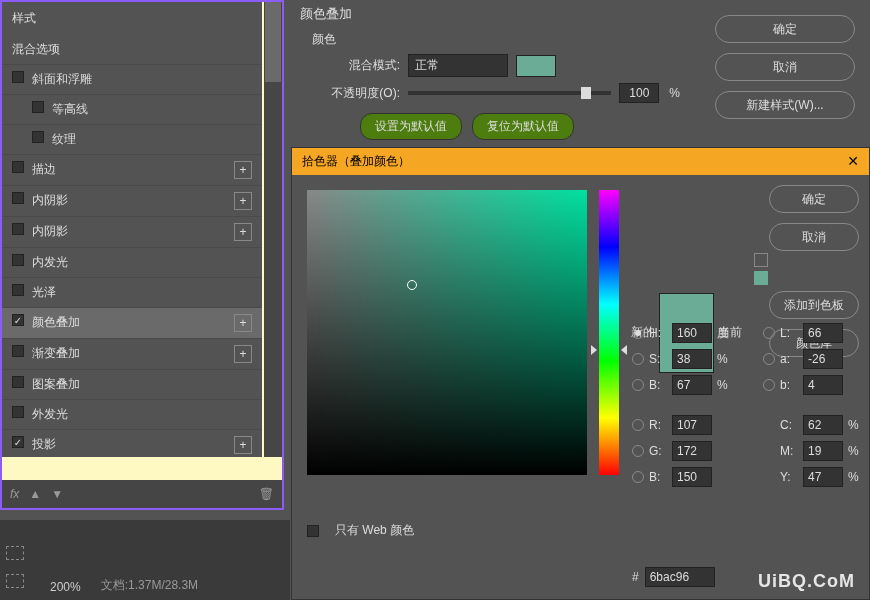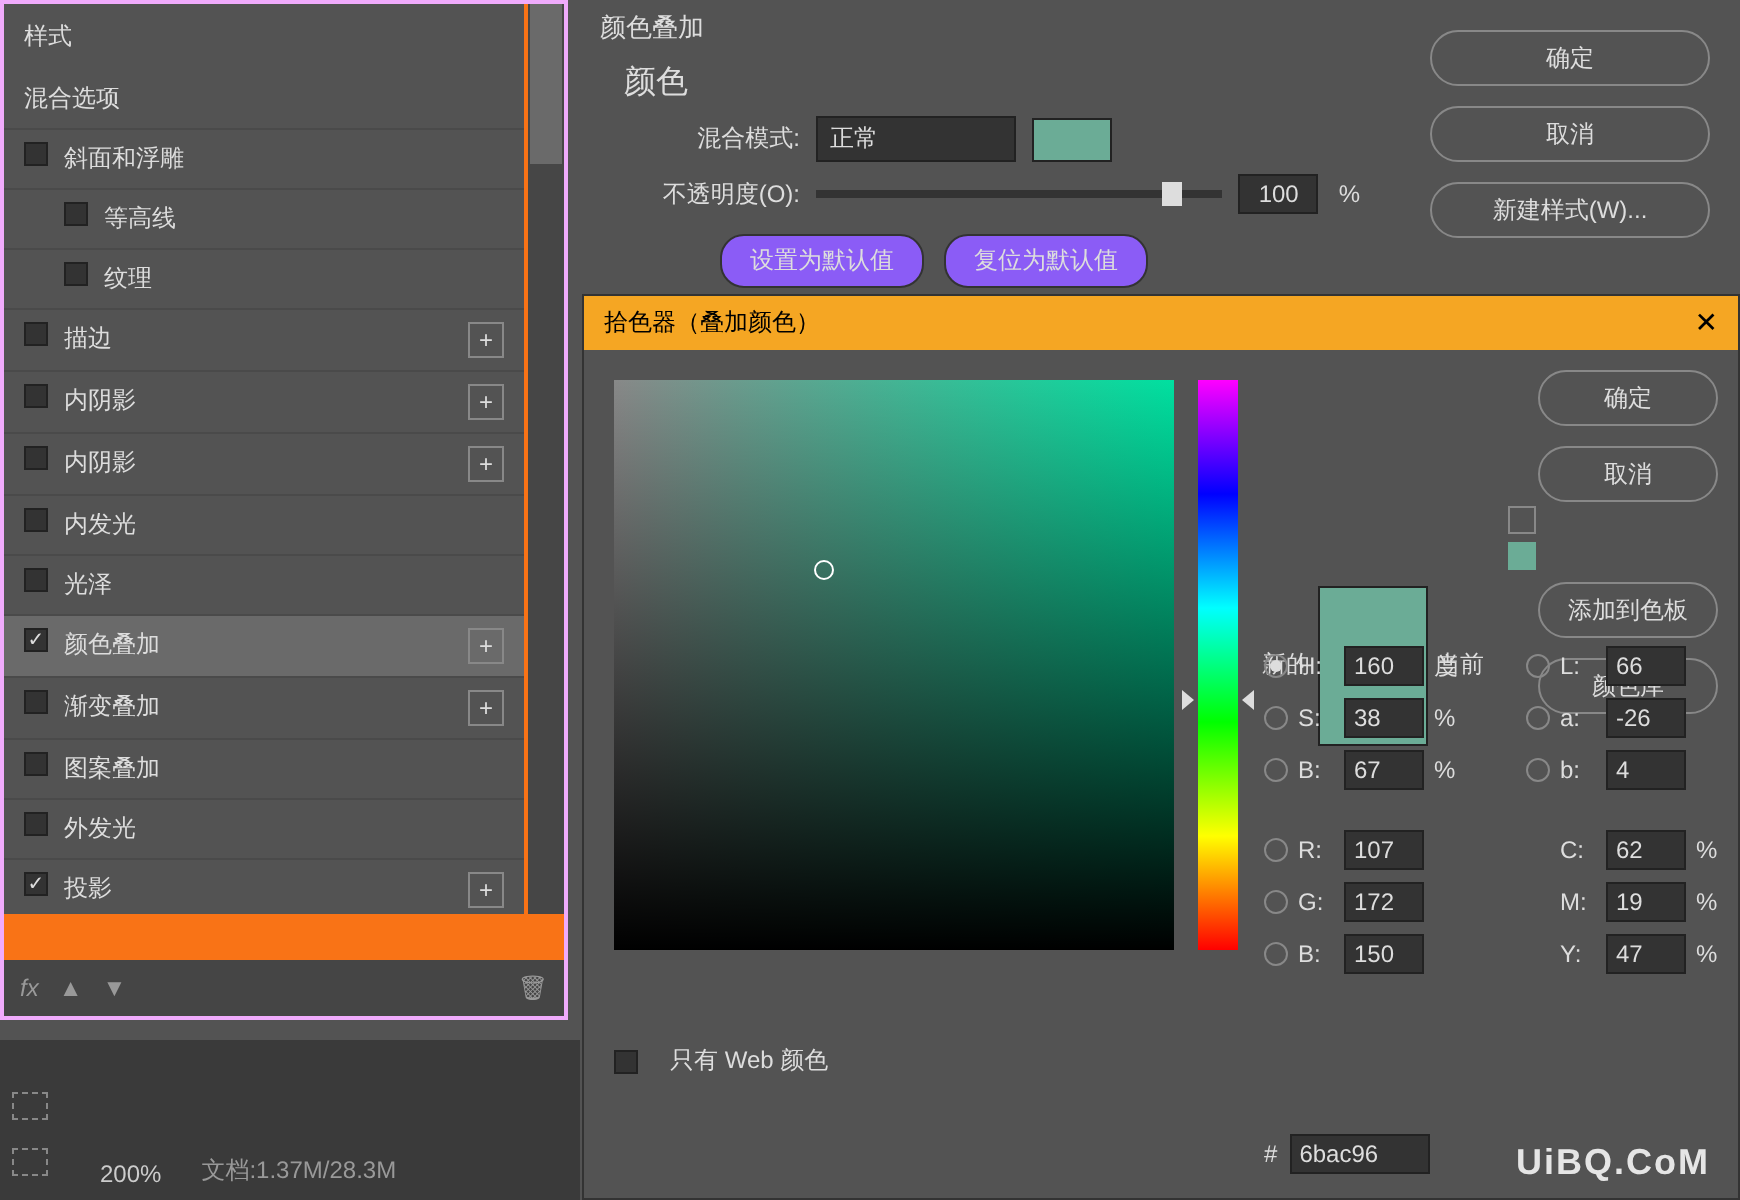--- a/index.html
+++ b/index.html
@@ -1,42 +1,42 @@
 <!DOCTYPE html>
 <html><head>
 <meta charset="utf-8">
 <style>
 *{box-sizing:border-box;margin:0;padding:0;font-family:"Microsoft YaHei",sans-serif;font-size:12px;color:#ddd}
 body{background:#535353;width:870px;height:600px;overflow:hidden;position:relative}
-.layer-style-panel{position:absolute;left:0;top:0;width:284px;height:510px;border:2px solid #f0abfc;background:#f97316}
+.layer-style-panel{position:absolute;left:0;top:0;width:284px;height:510px;border:2px solid #8b5cf6;background:#fef9c3}
 .styles-list{width:260px;height:455px;overflow-y:auto;background:#535353}
 .style-header{padding:8px 10px;background:#535353}
 .style-row{display:flex;align-items:flex-start;padding:6px 10px;border-bottom:1px solid #4a4a4a;cursor:pointer}
 .style-row.selected{background:#6a6a6a}
 .style-row.indent{padding-left:30px}
 .cb{width:12px;height:12px;border:1px solid #222;background:#333;margin-right:8px;display:inline-flex;align-items:center;justify-content:center}
 .cb.checked::after{content:"✓";color:#ddd;font-size:10px}
 .plus-btn{width:18px;height:18px;border:1px solid #888;display:flex;align-items:center;justify-content:center;margin-left:auto;cursor:pointer}
 .scrollbar{position:absolute;right:0;top:0;width:18px;height:455px;background:#464646}
 .scroll-thumb{position:absolute;top:0;width:16px;left:1px;height:80px;background:#6a6a6a}
 .fx-bar{position:absolute;bottom:0;left:0;right:0;height:28px;background:#454545;display:flex;align-items:center;padding:0 8px;gap:10px}
 .fx-bar .icon{color:#999;cursor:pointer}
 .fx-bar .trash{margin-left:auto}
 .color-overlay-panel{position:absolute;left:300px;top:5px;width:380px}
 .co-title{font-size:13px;margin-bottom:8px}
-.co-sub{margin-left:12px;font-size:16px;margin-bottom:6px}
+.co-sub{margin-left:12px;font-size:12px;margin-bottom:6px}
 .co-row{display:flex;align-items:center;margin:6px 0 6px 20px;gap:8px}
 .co-label{width:80px;text-align:right}
 .select{background:#333;border:1px solid #222;padding:2px 37px 2px 6px;width:100px}
 .swatch{width:40px;height:22px;background:#6bac96;border:1px solid #222;cursor:pointer}
 .slider{flex:1;height:4px;background:#333;position:relative}
 .slider-thumb{position:absolute;right:20px;top:-4px;width:10px;height:12px;background:#ddd}
 .num-input{width:40px;background:#333;border:1px solid #222;padding:2px 4px;text-align:center}
 .unit{margin-left:2px}
-.btn{background:#8b5cf6;border:1px solid #333;border-radius:12px;padding:4px 14px;cursor:pointer}
+.btn{background:#4d7c0f;border:1px solid #333;border-radius:12px;padding:4px 14px;cursor:pointer}
 .default-btns{display:flex;gap:10px;margin-left:60px;margin-top:10px}
 .right-btns{position:absolute;right:15px;top:15px;display:flex;flex-direction:column;gap:10px}
 .rbtn{width:140px;height:28px;border:1px solid #888;border-radius:14px;display:flex;align-items:center;justify-content:center;cursor:pointer;background:#535353}
 .picker-panel{position:absolute;left:291px;top:147px;width:579px;height:453px;background:#535353;border:1px solid #333}
 .picker-title{background:#f5a623;color:#000;padding:5px 10px;display:flex;}
 .picker-title span{color:#000}
 .picker-close{margin-left:auto;color:#000;cursor:pointer;font-size:14px}
 .picker-body{padding:15px;display:flex;gap:12px;position:relative}
 .sat-field{width:280px;height:285px;position:relative;background:linear-gradient(to bottom,transparent,#000),linear-gradient(to right,#888,#00e0a0);cursor:crosshair}
 .sat-cursor{position:absolute;width:10px;height:10px;border:1px solid #fff;border-radius:50%;left:100px;top:90px}

